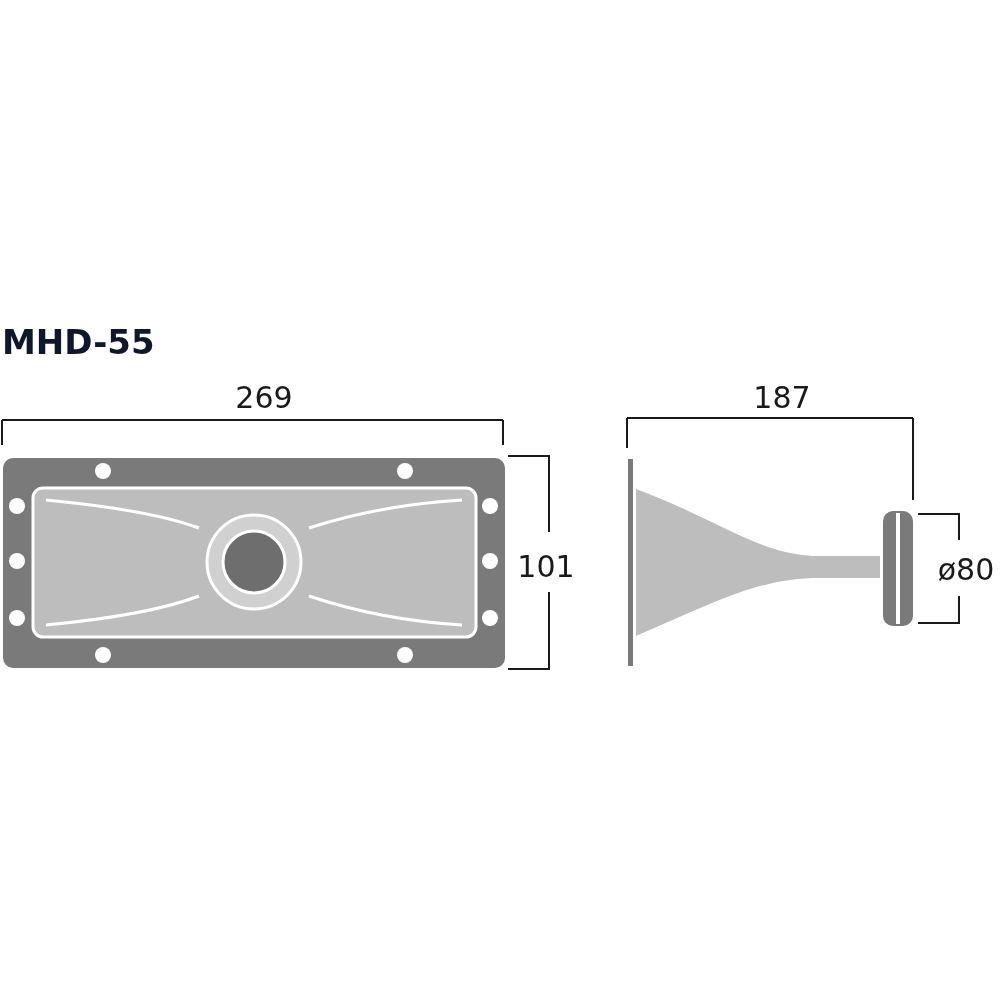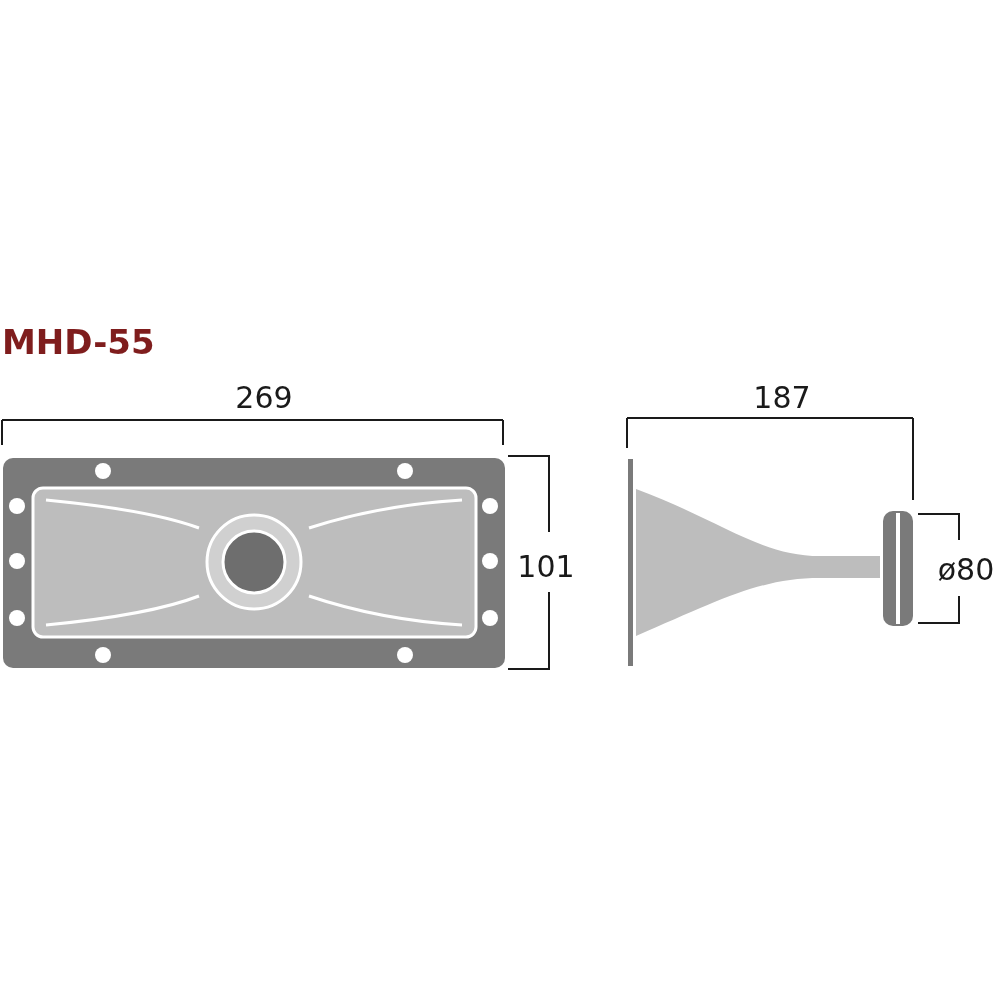--- a/index.html
+++ b/index.html
@@ -1,17 +1,17 @@
 <!DOCTYPE html>
 <html><head>
 <meta charset="utf-8">
 <style>
   html, body { margin:0; padding:0; background:#ffffff; }
   body { width:1000px; height:1000px; position:relative; overflow:hidden; font-family:"DejaVu Sans", sans-serif; }
-  .title { position:absolute; left:2px; top:322px; font-size:34px; font-weight:bold; color:#7f1d1d; letter-spacing:0px; }
+  .title { position:absolute; left:2px; top:322px; font-size:34px; font-weight:bold; color:#0f172a; letter-spacing:0px; }
   svg { position:absolute; left:0; top:0; }
   .dim { font-family:"DejaVu Sans", sans-serif; font-size:30px; fill:#1a1a1a; }
 </style>
 </head>
 <body>
 
 <div class="title">MHD-55</div>
 
 <svg width="1000" height="1000" viewBox="0 0 1000 1000">
 

